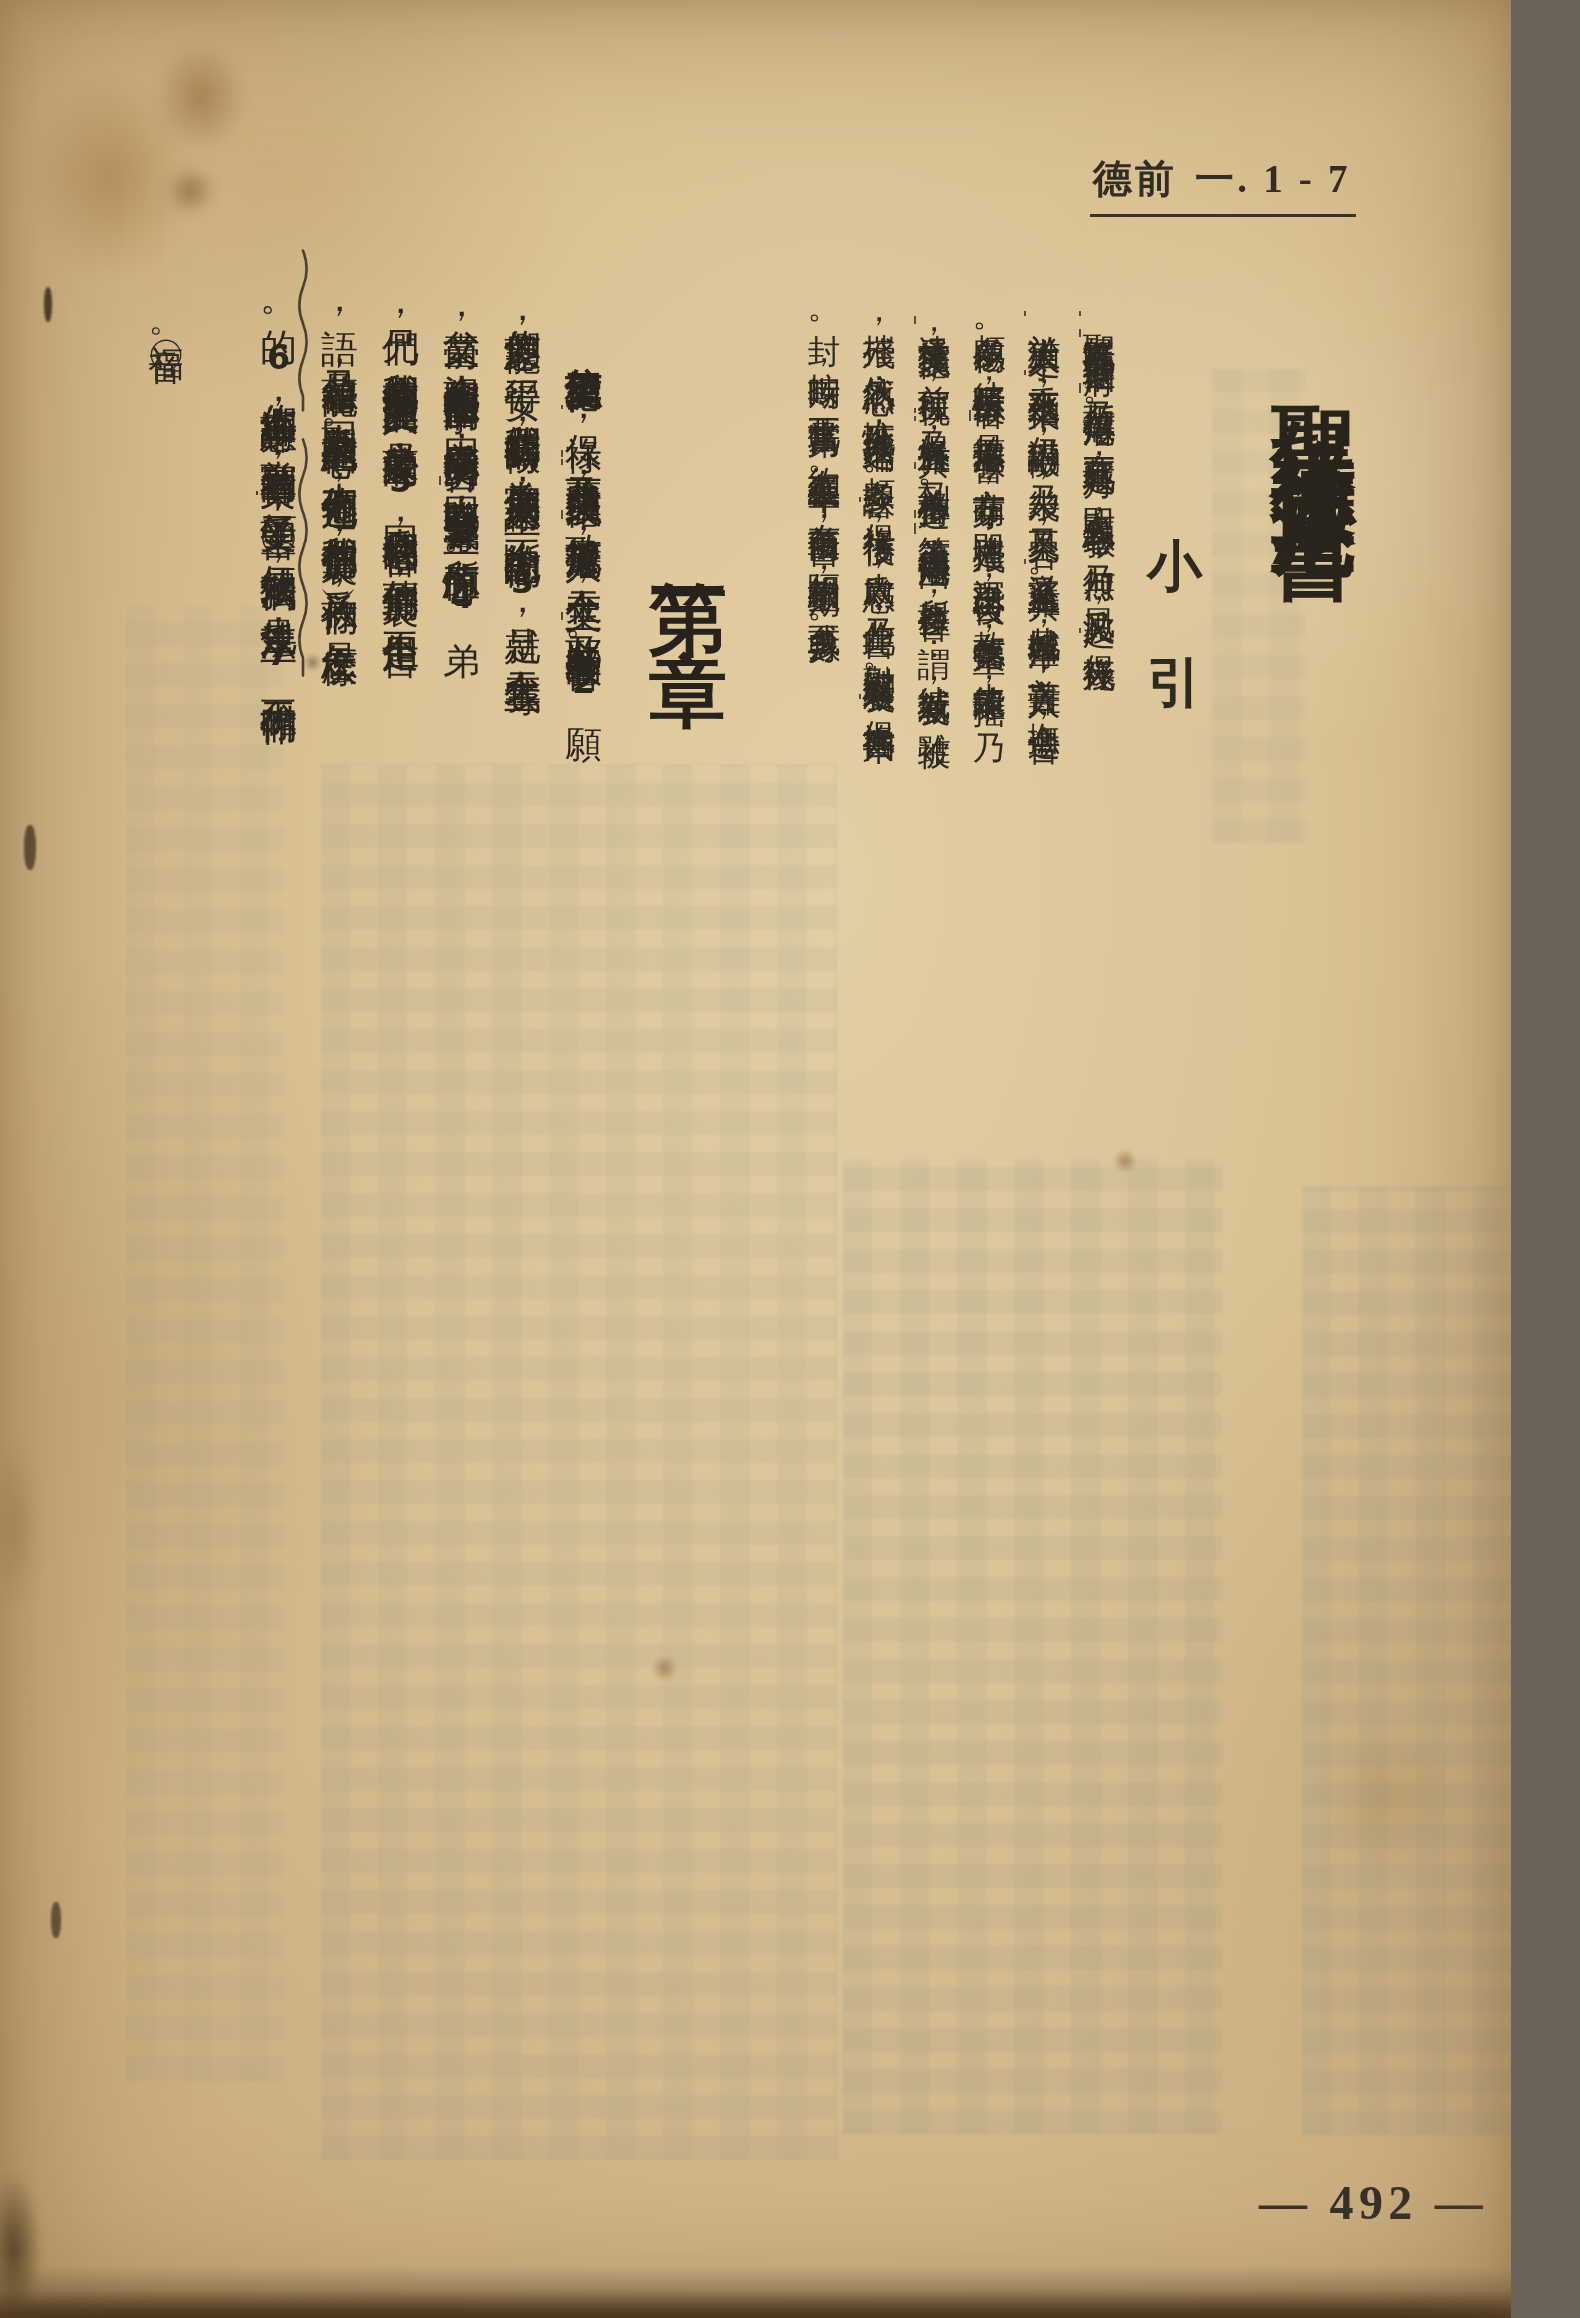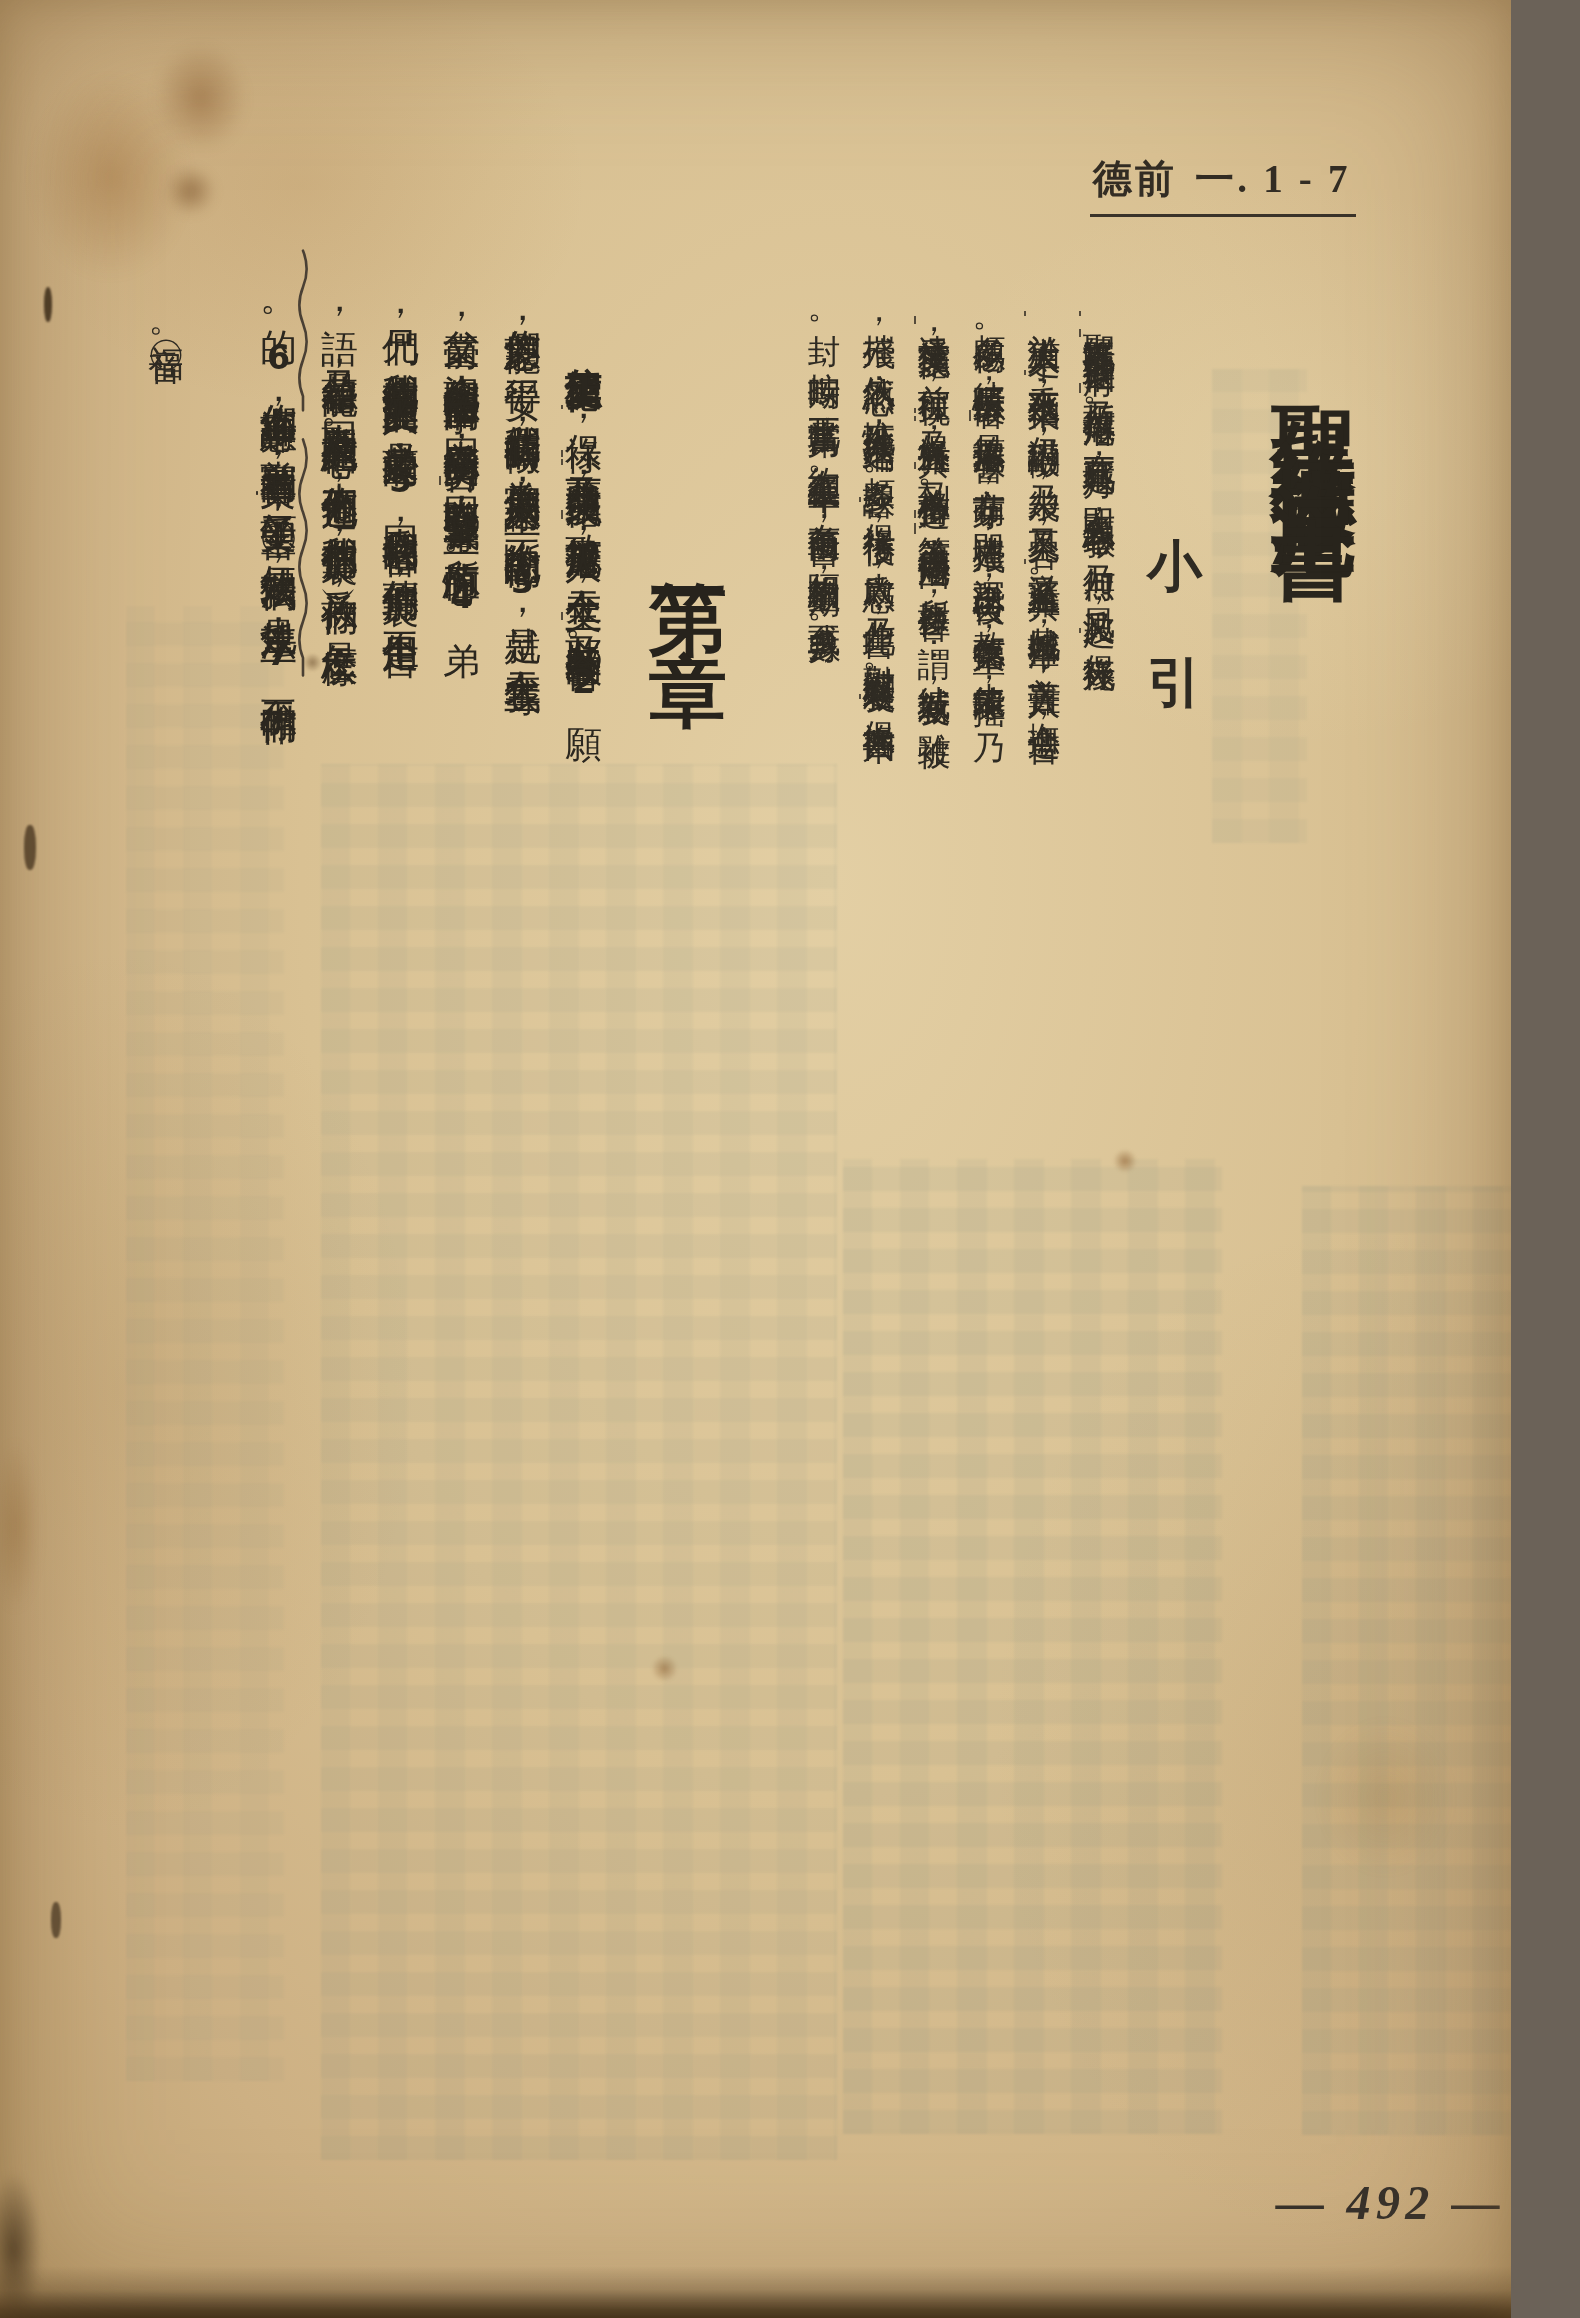--- a/index.html
+++ b/index.html
@@ -77,21 +77,21 @@
   .tcol{}
   .indent{padding-top:38px;}
   .pn{border-left:2.1px solid rgba(55,48,38,.82);}
   .wv{border-left:2.1px dotted rgba(55,48,38,.85);}
   .num{font-family:"DejaVu Sans","Liberation Sans",sans-serif;font-weight:bold;
        text-combine-upright:all;font-size:.9em;}
   .sec{font-weight:bold;margin-inline-end:23px;}
   .wavy-rule{position:absolute;left:290px;top:245px;pointer-events:none;}
   .page-number{
     position:absolute;top:2175px;left:1259px;white-space:nowrap;
-    font-size:48px;font-weight:bold;font-style:italic;letter-spacing:5.3px;color:#35302a;margin-left:17px;
+    font-size:48px;font-weight:bold;letter-spacing:5.3px;color:#35302a;
   }
 </style>
 </head>
 <body>
 
 <div class="page">
 
   <div class="grain"></div>
 
   <div class="ghost g1"></div>

